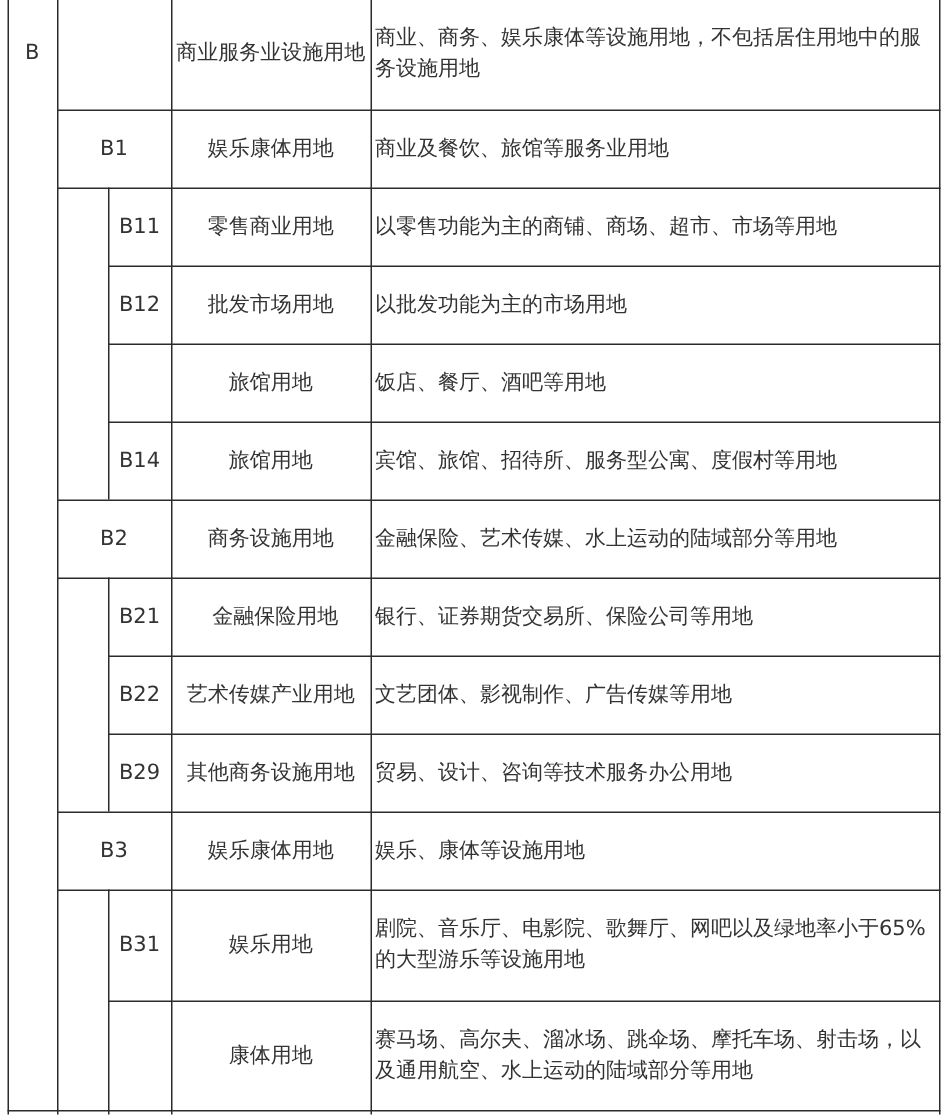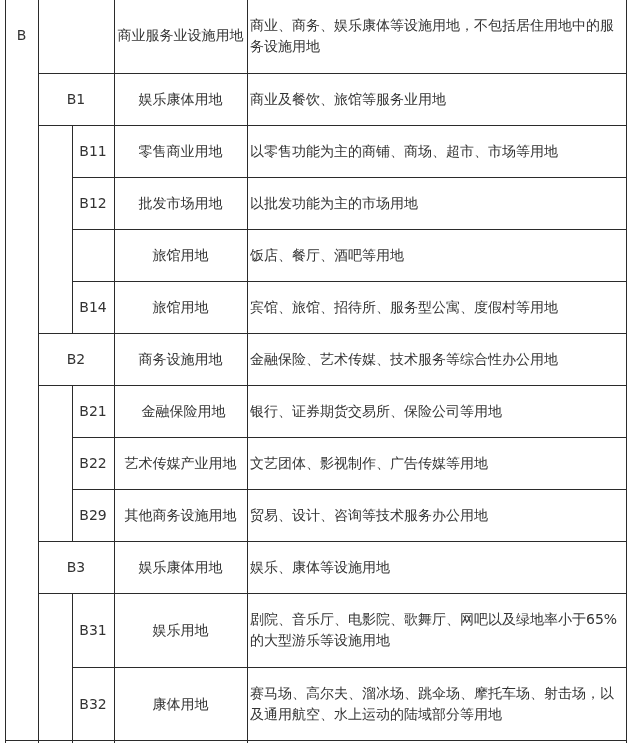--- a/index.html
+++ b/index.html
@@ -47,21 +47,21 @@
   </div>
   <div class="row" style="top:283px;height:52px;">
     <div class="cell center code" style="left:67px;width:42px;">B14</div>
     <div class="cell center" style="left:109px;width:133px;">旅馆用地</div>
     <div class="cell left" style="left:242px;width:380px;">宾馆、旅馆、招待所、服务型公寓、度假村等用地</div>
   </div>
 
   <div class="row" style="top:335px;height:52px;">
     <div class="cell center code" style="left:33px;width:76px;">B2</div>
     <div class="cell center" style="left:109px;width:133px;">商务设施用地</div>
-    <div class="cell left" style="left:242px;width:380px;">金融保险、艺术传媒、技术服务等综合性办公用地</div>
+    <div class="cell left" style="left:242px;width:380px;">金融保险、艺术传媒、水上运动的陆域部分等用地</div>
   </div>
   <div class="row" style="top:387px;height:52px;">
     <div class="cell center code" style="left:67px;width:42px;">B21</div>
     <div class="cell center" style="left:112px;width:133px;">金融保险用地</div>
     <div class="cell left" style="left:242px;width:380px;">银行、证券期货交易所、保险公司等用地</div>
   </div>
   <div class="row" style="top:439px;height:52px;">
     <div class="cell center code" style="left:67px;width:42px;">B22</div>
     <div class="cell center" style="left:109px;width:133px;">艺术传媒产业用地</div>
     <div class="cell left" style="left:242px;width:380px;">文艺团体、影视制作、广告传媒等用地</div>
@@ -76,21 +76,20 @@
     <div class="cell center code" style="left:33px;width:76px;">B3</div>
     <div class="cell center" style="left:109px;width:133px;">娱乐康体用地</div>
     <div class="cell left" style="left:242px;width:380px;">娱乐、康体等设施用地</div>
   </div>
   <div class="row" style="top:595px;height:74px;">
     <div class="cell center code" style="left:67px;width:42px;">B31</div>
     <div class="cell center" style="left:109px;width:133px;">娱乐用地</div>
     <div class="cell left" style="left:242px;width:380px;">剧院、音乐厅、电影院、歌舞厅、网吧以及绿地率小于65%的大型游乐等设施用地</div>
   </div>
   <div class="row" style="top:669px;height:74px;">
-    <div class="cell center code" style="left:67px;width:42px;">B32</div>
     <div class="cell center" style="left:109px;width:133px;">康体用地</div>
     <div class="cell left" style="left:242px;width:380px;">赛马场、高尔夫、溜冰场、跳伞场、摩托车场、射击场，以及通用航空、水上运动的陆域部分等用地</div>
   </div>
 
   <div class="vline" style="left:0;top:0;height:745px;"></div>
   <div class="vline" style="left:621px;top:0;height:745px;"></div>
 
   <div class="vline" style="left:33px;top:0;height:745px;"></div>
 
   <div class="vline" style="left:109px;top:0;height:745px;"></div>

